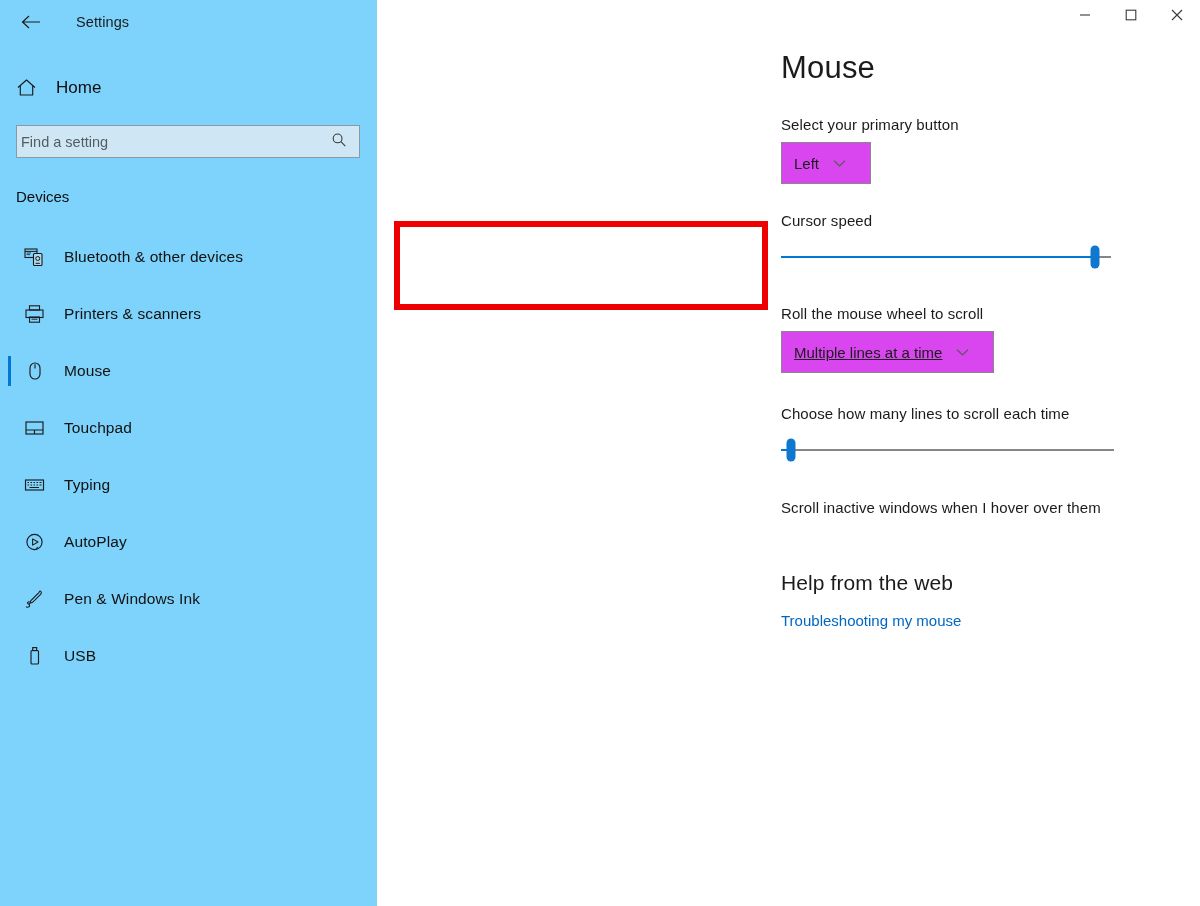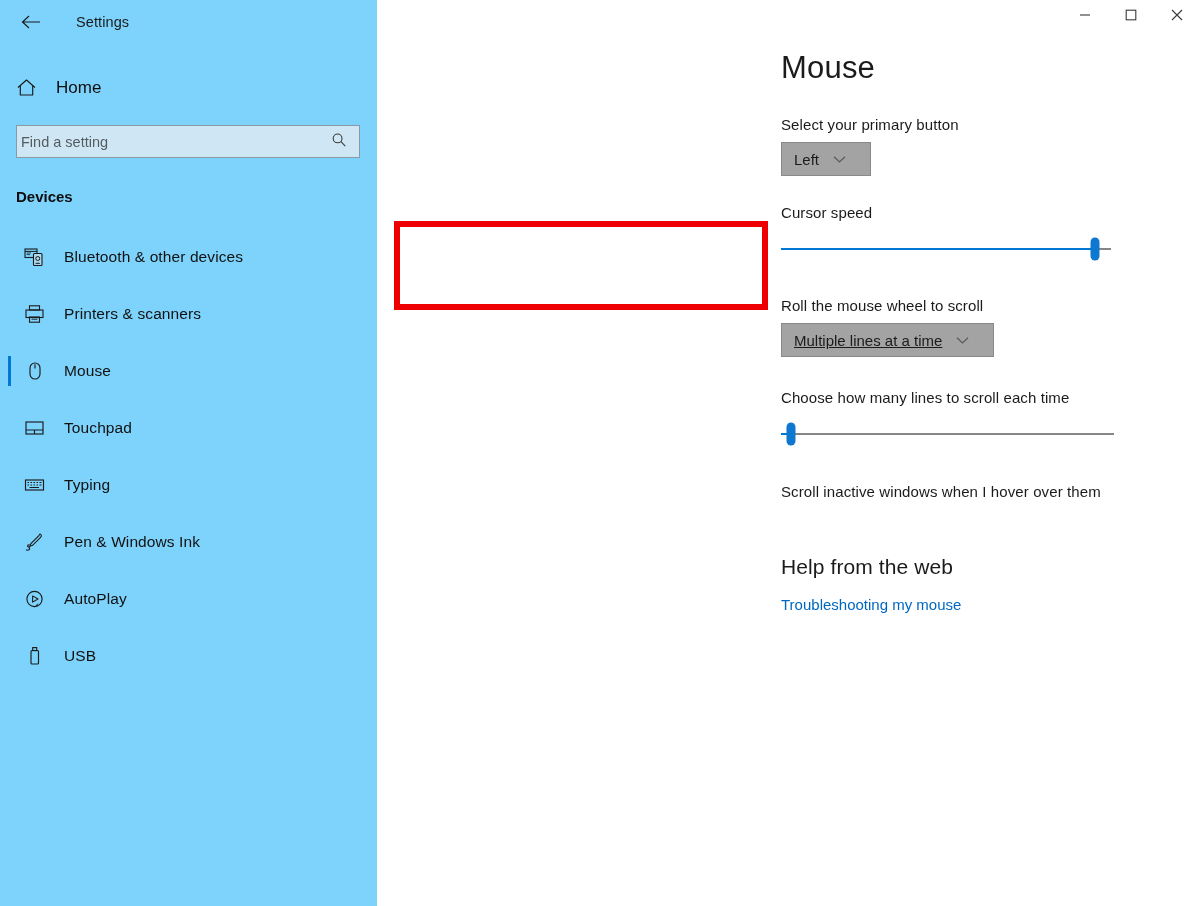--- a/index.html
+++ b/index.html
@@ -46,21 +46,21 @@
   .search-input {
     border:0; background:transparent; outline:none;
     font-family:"Liberation Sans", sans-serif;
     font-size:14.5px; color:#5a5a5a;
     padding-left:4px; width:100%; height:100%;
   }
   .search-input::placeholder { color:#555c60; opacity:1; }
   .search-icon { position:absolute; right:12px; top:50%; transform:translateY(-50%); cursor:pointer; }
 
   .section-head {
-    font-size:15px; font-weight:bold; color:#0d0d0d;
+    font-size:15px; font-weight:normal; color:#0d0d0d;
     padding-left:16px; margin-top:30px;
   }
 
   .nav { margin-top:23px;margin-left:8px; }
   .nav-item {
     position:relative; display:flex; align-items:center;
     height:57px; padding-left:16px; cursor:pointer;
   }
   .nav-item .sel-bar {
     position:absolute; left:0; top:14px; width:3px; height:30px;
@@ -90,22 +90,22 @@
   .page-title {
     font-size:31px; font-weight:normal; color:#1b1b1b;
     letter-spacing:.2px; line-height:1;
   }
 
   .label {
     font-size:15px; color:#1b1b1b; letter-spacing:.1px;
   }
 
   .dropdown {
-    border:1.5px solid #898989; background:#a3a3a3;
-    height:34px; display:inline-flex; align-items:center;
+    border:1.5px solid #898989; background:#d946ef;
+    height:42px; display:inline-flex; align-items:center;
     padding:0 24px 0 12px; cursor:pointer;
     font-size:15px; color:#1b1b1b;
   }
   .dropdown .dd-chev { margin-left:14px; display:flex; align-items:center; }
 
   
   .slider { position:relative; height:22px; cursor:pointer; }
   .slider .track {
     position:absolute; top:50%; transform:translateY(-50%);
     left:0; height:2px; background:#868686; width:100%;
@@ -245,37 +245,37 @@
             <path d="M3.5 7.5 H5 M6.5 7.5 H8 M9.5 7.5 H11 M12.5 7.5 H14 M15.5 7.5 H17.5 M3.5 10 H5 M6.5 10 H8 M9.5 10 H11 M12.5 10 H14 M15.5 10 H17.5 M5.5 12.5 H15" stroke="#1b1b1b" stroke-width="1"></path>
           </svg>
         </span>
         <span class="nav-label">Typing</span>
       </div>
 
       <div class="nav-item">
 
         <span class="ico">
           <svg width="22" height="20" viewBox="0 0 22 20">
-            <path d="M16.5 2.2 C17.6 3.2 17.6 4.3 16.6 5.3 L8.6 13.3 L5.8 14.4 L6.9 11.6 L14.9 3.6 C15.6 2.2 15.8 1.6 16.5 2.2 Z" fill="none" stroke="#1b1b1b" stroke-width="1.1"></path>
-            <path d="M2 17.8 C3.4 18.6 5.6 18.2 5.6 16.4 C5.6 15 3.6 15.2 3.6 13.9 C3.6 13 4.6 12.5 5.6 12.8" fill="none" stroke="#1b1b1b" stroke-width="1.1"></path>
-          </svg>
-        </span>
-        <span class="nav-label">Pen &amp; Windows Ink</span>
-      </div>
-
-      <div class="nav-item">
-
-        <span class="ico">
-          <svg width="22" height="20" viewBox="0 0 22 20">
             <circle cx="10.5" cy="10" r="7.6" fill="none" stroke="#1b1b1b" stroke-width="1.15"></circle>
             <path d="M8.6 6.9 L14 10 L8.6 13.1 Z" fill="none" stroke="#1b1b1b" stroke-width="1.05" stroke-linejoin="round"></path>
             <path d="M10.5 17.6 C12.6 17.6 13.6 16.2 13.2 14.9" fill="none" stroke="#1b1b1b" stroke-width="1.05"></path>
           </svg>
         </span>
         <span class="nav-label">AutoPlay</span>
+      </div>
+
+      <div class="nav-item">
+
+        <span class="ico">
+          <svg width="22" height="20" viewBox="0 0 22 20">
+            <path d="M16.5 2.2 C17.6 3.2 17.6 4.3 16.6 5.3 L8.6 13.3 L5.8 14.4 L6.9 11.6 L14.9 3.6 C15.6 2.2 15.8 1.6 16.5 2.2 Z" fill="none" stroke="#1b1b1b" stroke-width="1.1"></path>
+            <path d="M2 17.8 C3.4 18.6 5.6 18.2 5.6 16.4 C5.6 15 3.6 15.2 3.6 13.9 C3.6 13 4.6 12.5 5.6 12.8" fill="none" stroke="#1b1b1b" stroke-width="1.1"></path>
+          </svg>
+        </span>
+        <span class="nav-label">Pen &amp; Windows Ink</span>
       </div>
 
       <div class="nav-item">
 
         <span class="ico">
           <svg width="22" height="20" viewBox="0 0 22 20">
             <rect x="7" y="4.5" width="7.5" height="13.5" rx="1" fill="none" stroke="#1b1b1b" stroke-width="1.15"></rect>
             <rect x="8.7" y="1.6" width="4" height="3" fill="none" stroke="#1b1b1b" stroke-width="1.15"></rect>
           </svg>
         </span>

